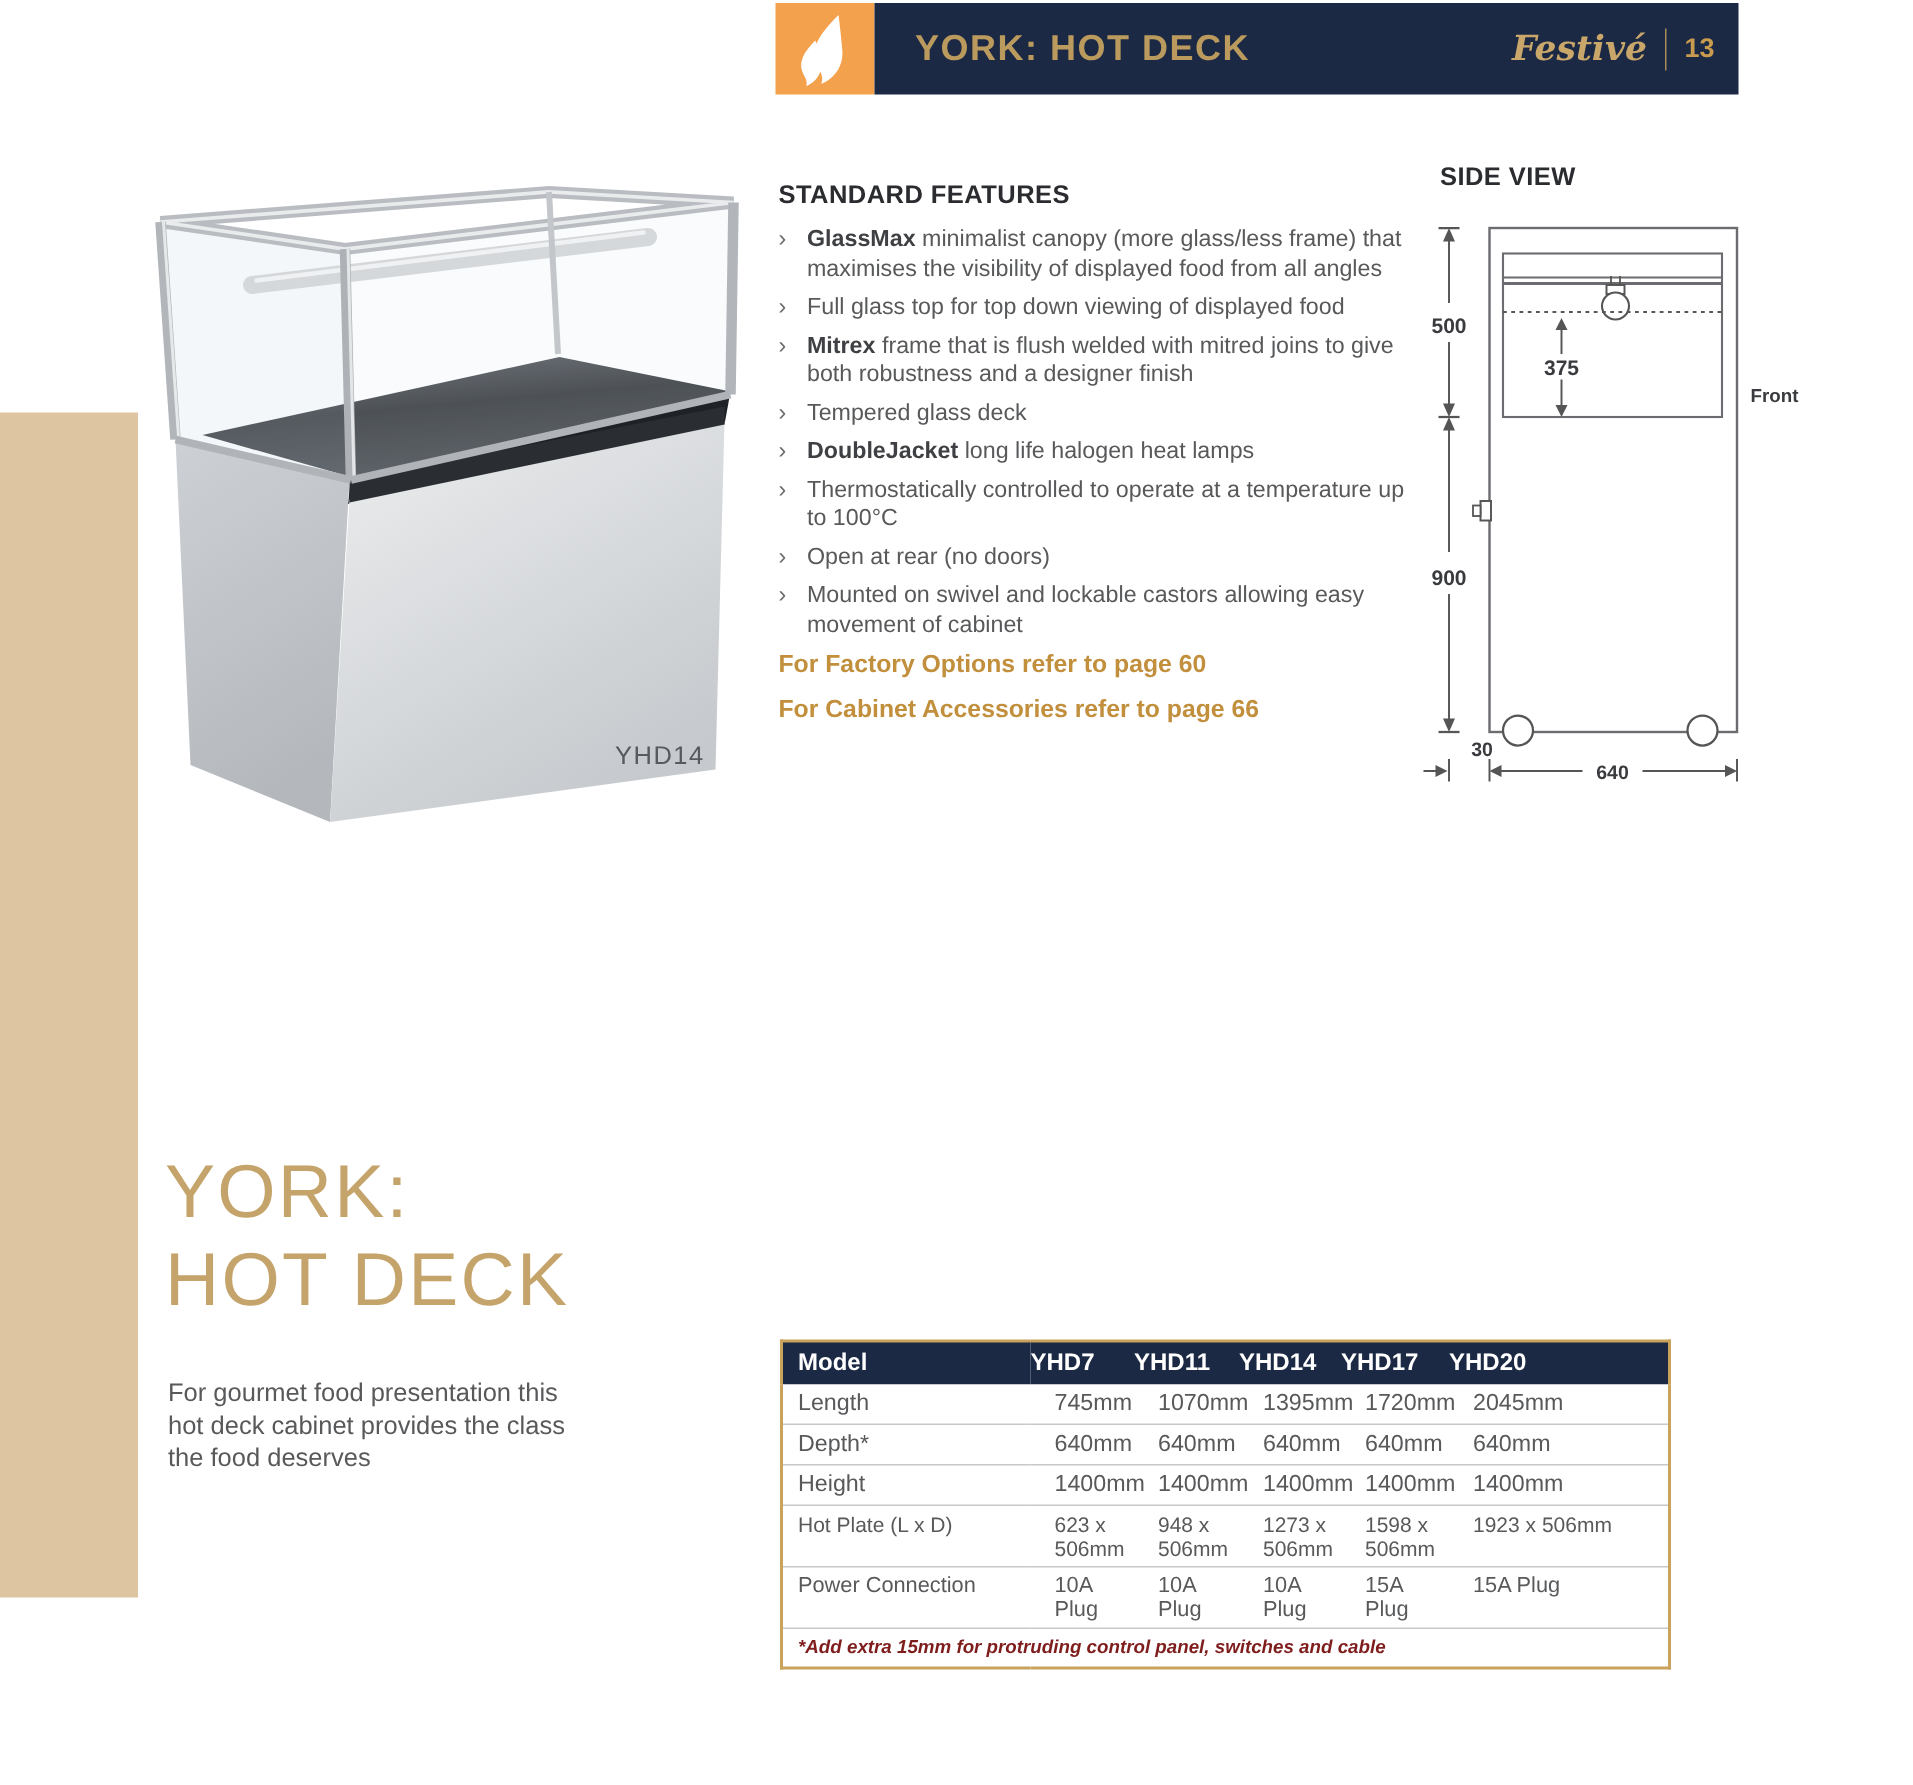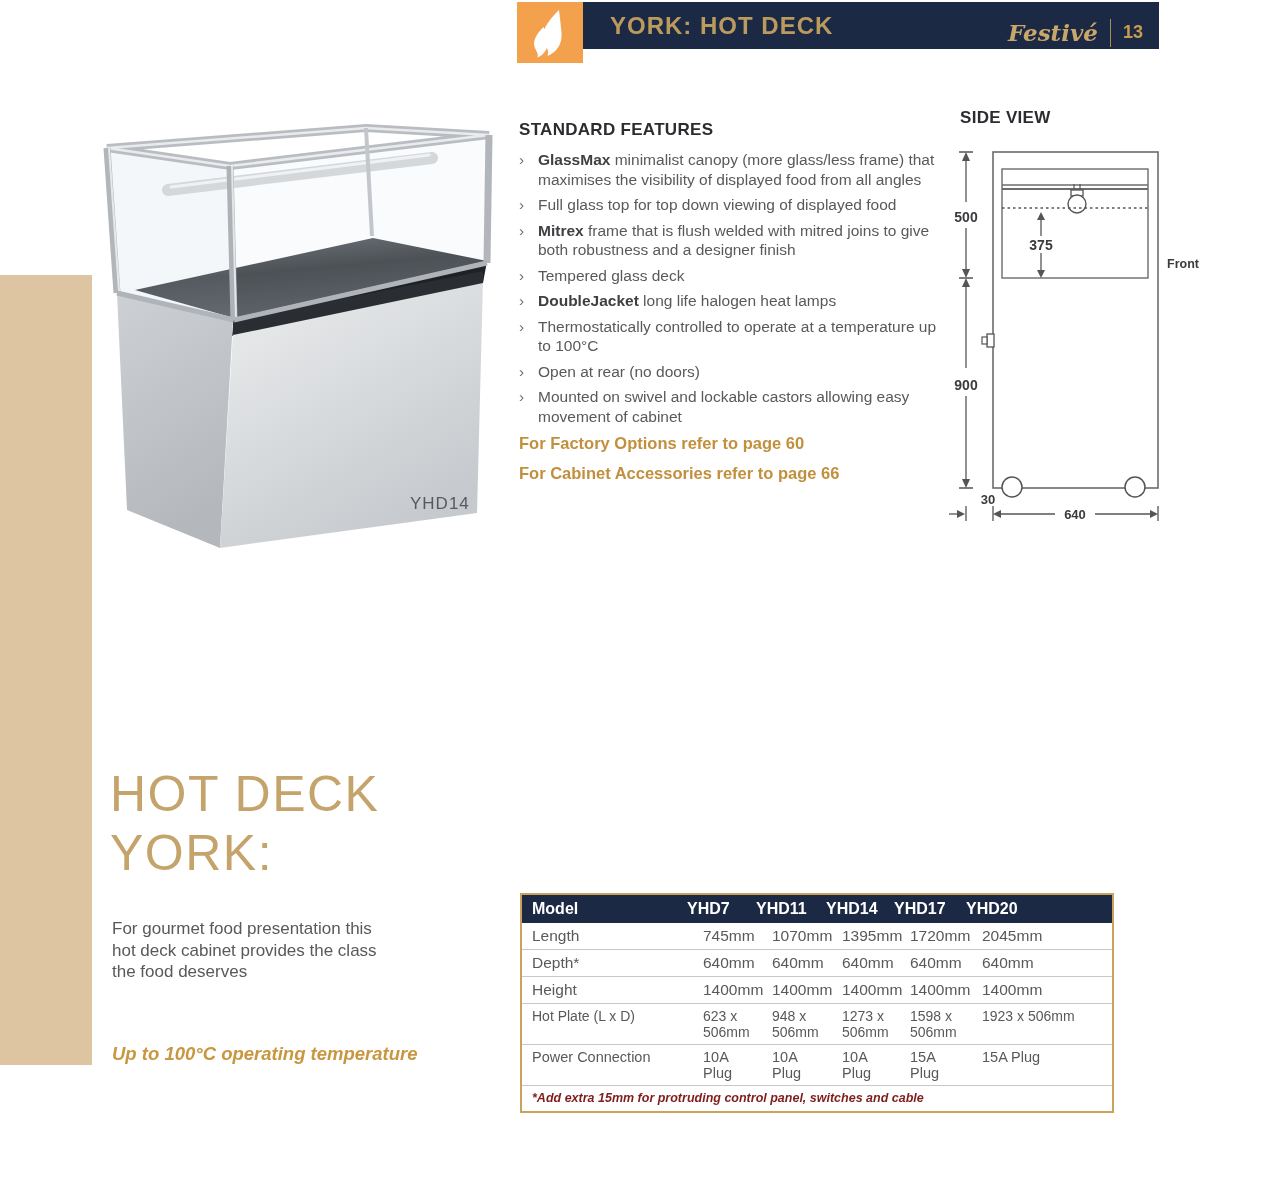--- a/index.html
+++ b/index.html
@@ -1,21 +1,21 @@
 <!DOCTYPE html>
 <html><head>
 <meta charset="utf-8">
 <style>
   html,body{margin:0;padding:0;background:#ffffff;}
   .page{position:relative;width:1275px;height:1190px;background:#ffffff;overflow:hidden;
         font-family:"Liberation Sans",sans-serif;}
 
   
   .flame-box{position:absolute;left:517px;top:2px;width:66px;height:61px;background:#f4a14e;}
-  .navbar{position:absolute;left:583px;top:2px;width:576px;height:47px;background:#1b2944;
+  .navbar{position:absolute;left:583px;top:2px;width:576px;height:61px;background:#1b2944;
           display:flex;align-items:center;}
   .nav-title{margin:0 0 0 27px;font-size:24px;font-weight:bold;letter-spacing:1px;color:#bb9a5e;}
   .brand-group{position:absolute;right:16px;top:0;height:61px;display:flex;align-items:center;gap:12px;}
   .brand-script{font-family:"DejaVu Serif",serif;font-style:italic;font-weight:bold;
                 font-size:23px;color:#c9a76a;}
   .brand-divider{width:1px;height:28px;background:#a98c55;}
   .page-num{font-size:18px;font-weight:bold;color:#c89b4e;}
 
   
   .product-svg{position:absolute;left:85px;top:105px;}
@@ -216,29 +216,28 @@
     <line x1="210" y1="366" x2="210" y2="381" stroke="#555" stroke-width="1.3"></line>
     <polygon points="53,370 53,378 45,374" fill="#555"></polygon>
     <polygon points="202,370 202,378 210,374" fill="#555"></polygon>
     <line x1="52" y1="374" x2="107" y2="374" stroke="#555" stroke-width="1.3"></line>
     <line x1="147" y1="374" x2="203" y2="374" stroke="#555" stroke-width="1.3"></line>
     <text x="127" y="379" font-size="13" text-anchor="middle">640</text>
   </svg>
 
   <div class="tan-bar"></div>
   <div class="intro-title">
+    <div>YORK:</div>
     <div>HOT DECK</div>
-    <div>YORK:</div>
   </div>
   <div class="intro-desc">
     <div>For gourmet food presentation this</div>
     <div>hot deck cabinet provides the class</div>
     <div>the food deserves</div>
   </div>
-  <div class="intro-highlight">Up to 100°C operating temperature</div>
 
   <table class="spec-table">
     <colgroup>
       <col style="width:166px">
         <col style="width:69px">
         <col style="width:70px">
       <col style="width:68px">
         <col style="width:72px">
         <col style="width:147px">
     </colgroup>

